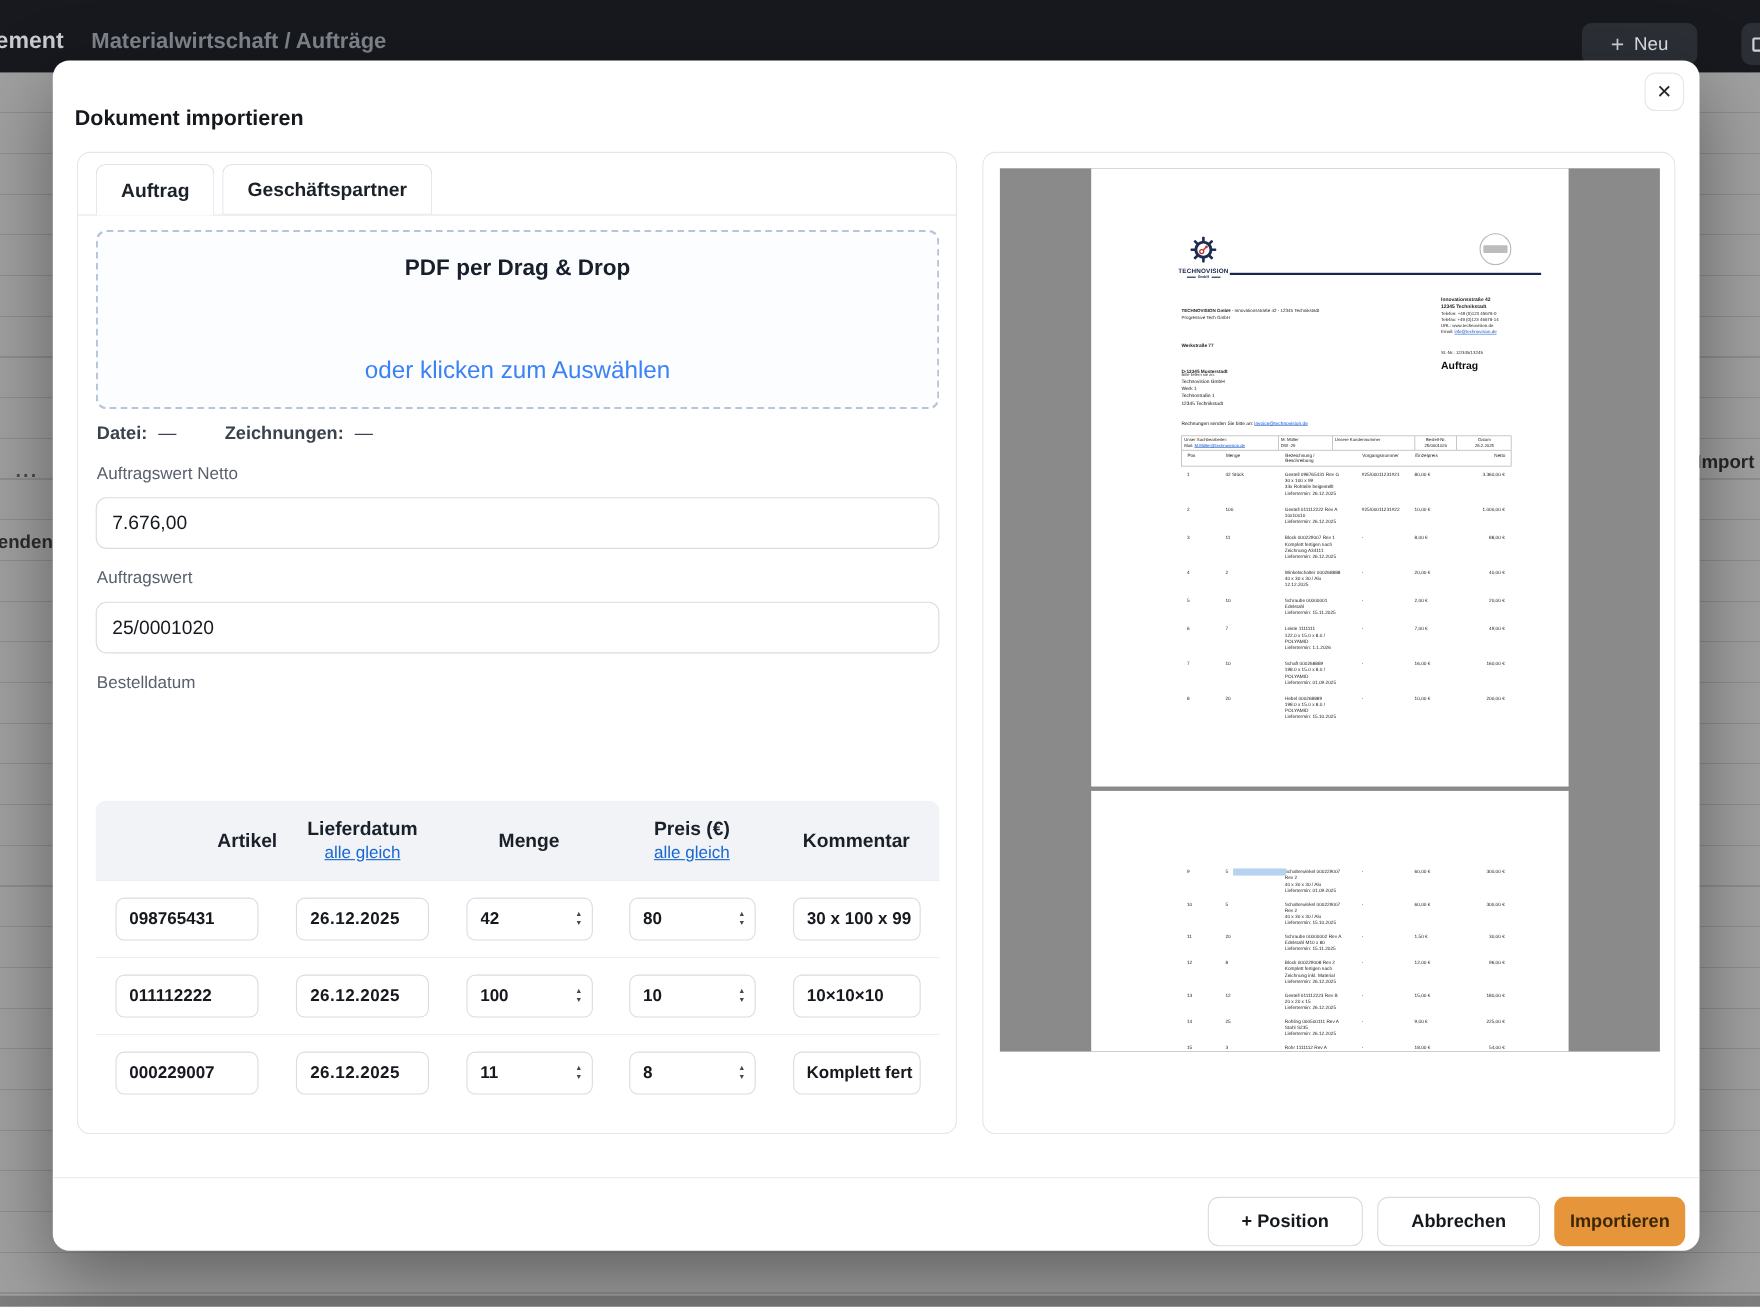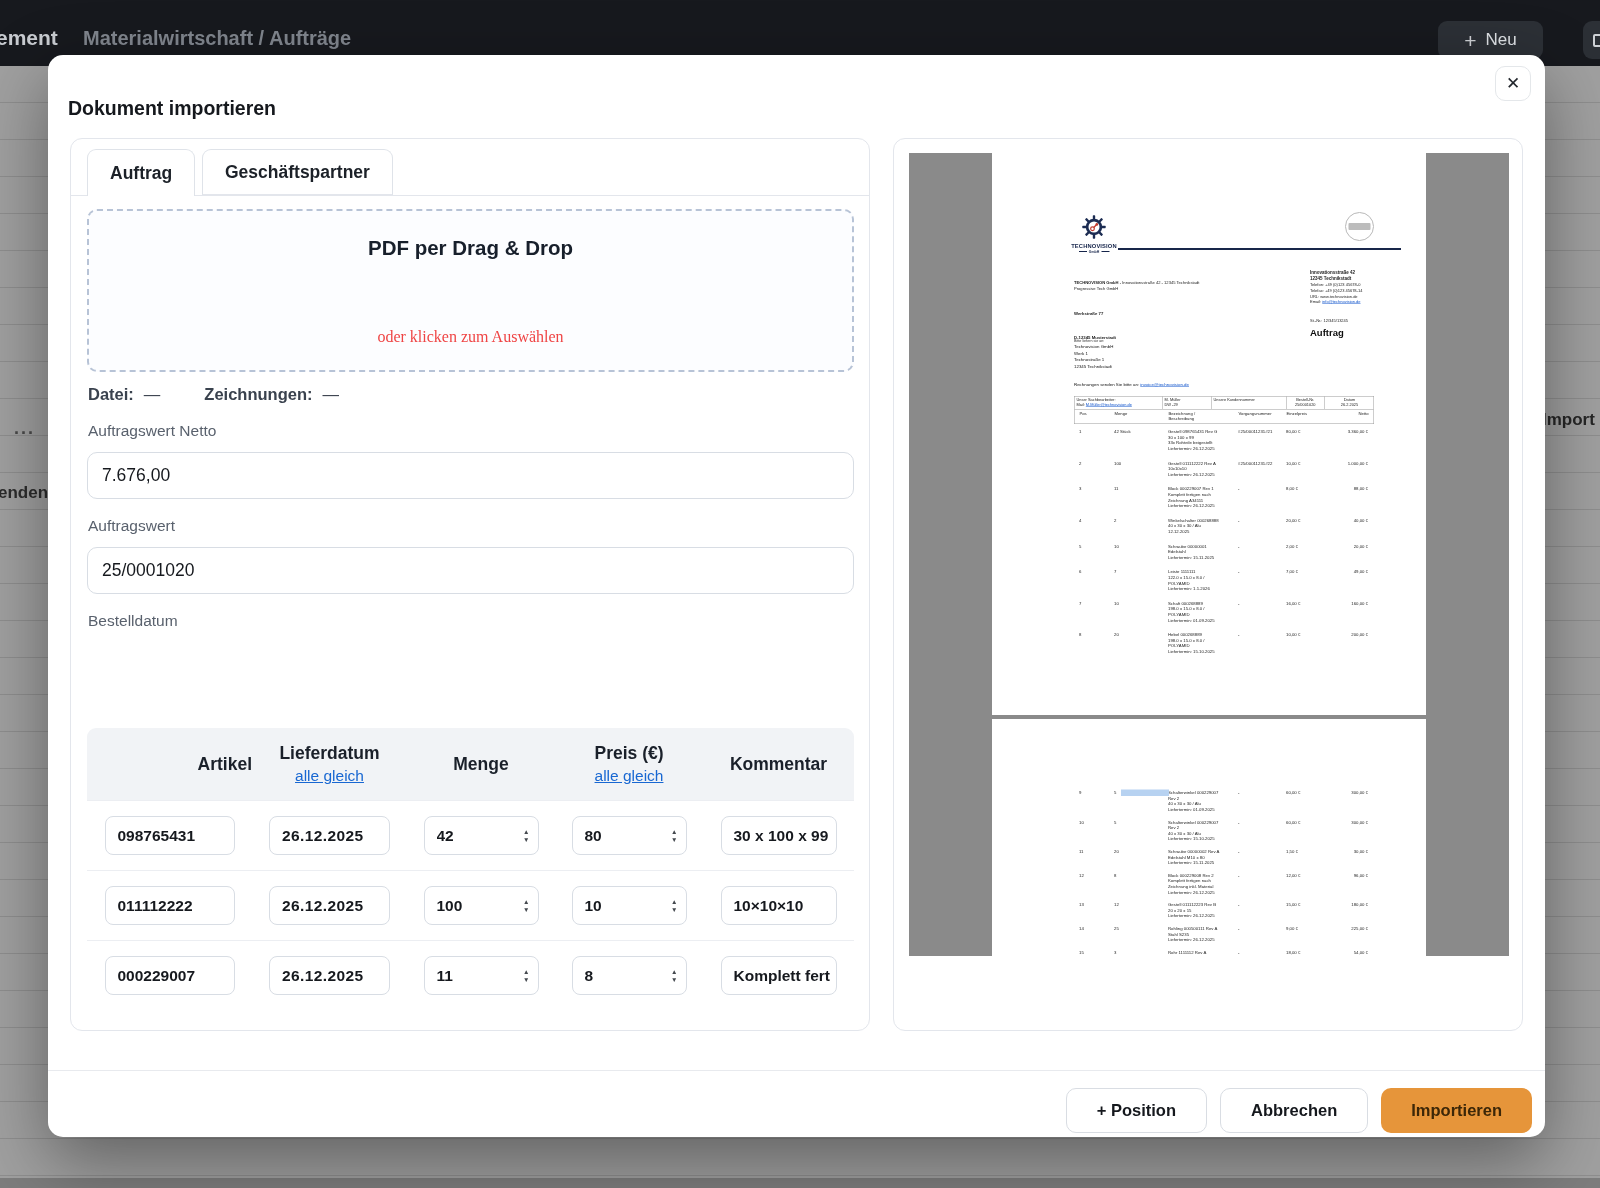--- a/index.html
+++ b/index.html
@@ -28,21 +28,21 @@
   .close-btn { position:absolute; right:14px; top:11px; width:36px; height:35px; background:#fff; border:1px solid #e4e7ea; border-radius:10px; font-size:17px; color:#23272d; display:flex; align-items:center; justify-content:center; font-family:inherit; cursor:default; }
 
   
   .form-card { position:absolute; left:22px; top:83px; width:800px; height:893px; border:1px solid #e3e6ec; border-radius:12px; background:#fff; }
   .tabline { position:absolute; left:0; right:0; top:56px; height:1px; background:#e3e6ec; }
   .tab { position:absolute; display:flex; align-items:center; padding:0 22px; background:#fff; border:1px solid #dfe3e9; border-bottom:none; border-radius:9px 9px 0 0; font-size:17.5px; font-weight:600; color:#1c2128; }
   .tab-active { left:16px; top:10px; height:47px; z-index:2; }
   .tab-idle  { left:131px; top:10px; height:46px; border-bottom:1px solid #e3e6ec; }
   .dropzone { position:absolute; left:16px; top:70px; width:767px; height:163px; border:2px dashed #b7c3d6; border-radius:10px; background:#fcfdff; display:flex; flex-direction:column; align-items:center; justify-content:center; gap:68px; }
   .dz-title { font-size:20.5px; font-weight:700; color:#171f2b; }
-  .dz-sub { font-size:16px; color:#ef4444;font-family:Liberation Serif, serif; }
+  .dz-sub { font-size:22px; color:#3b82f6; }
   .file-row { position:absolute; left:17px; top:246px; display:flex; gap:10px; font-size:16.5px; color:#3a424e; }
   .file-row .lbl { font-weight:600; }
   .file-row .gap { width:24px; }
   .field-label { position:absolute; left:17px; font-size:15.5px; color:#59616d; }
   .field-input { position:absolute; left:16px; width:767px; height:47px; border:1px solid #d8dde4; border-radius:10px; background:#fff; font-size:17.5px; color:#16191e; padding:0 14px; font-family:inherit; }
   .lbl-1 { top:283px; } .in-1 { top:313px; }
   .lbl-2 { top:378px; } .in-2 { top:408px; }
   .lbl-3 { top:473px; } .in-3 { top:503px; letter-spacing:0.5px; }
 
   
@@ -103,21 +103,21 @@
   .pdf-row .desc { white-space:pre-line; }
   .pdf-row .netto { text-align:right; }
   .pdf-row .menge { position:relative; z-index:0; }
   .pdf-row .menge.hl::after { content:""; position:absolute; left:14px; top:-1px; width:96px; height:13px; background:#b7d2f1; z-index:-1; }
 
   
   .footer-sep { position:absolute; left:0; right:0; top:1015px; height:1px; background:#e8eaee; }
   .footer { position:absolute; left:0; right:0; top:1033px; display:flex; justify-content:flex-end; gap:13px; padding-right:13px; }
   .btn { height:45px; border-radius:10px; font-size:16.5px; font-weight:600; font-family:inherit; display:flex; align-items:center; justify-content:center; }
   .btn-outline { background:#fff; border:1px solid #d9dde3; color:#15181d; padding:0 30px; }
-  .btn-primary { background:#e6953a; border:none; color:#3c2708; font-weight:700; padding:0 30px; }
+  .btn-primary { background:#e6953a; border:none; color:#3c2708; font-weight:700; padding:0 14px; }
 </style>
 </head>
 <body>
 
 <div class="stage">
 
   <div class="topbar">
     <span class="crumb-prefix">ement</span>
     <span class="breadcrumb">Materialwirtschaft / Aufträge</span>
     <button class="neu-btn">

